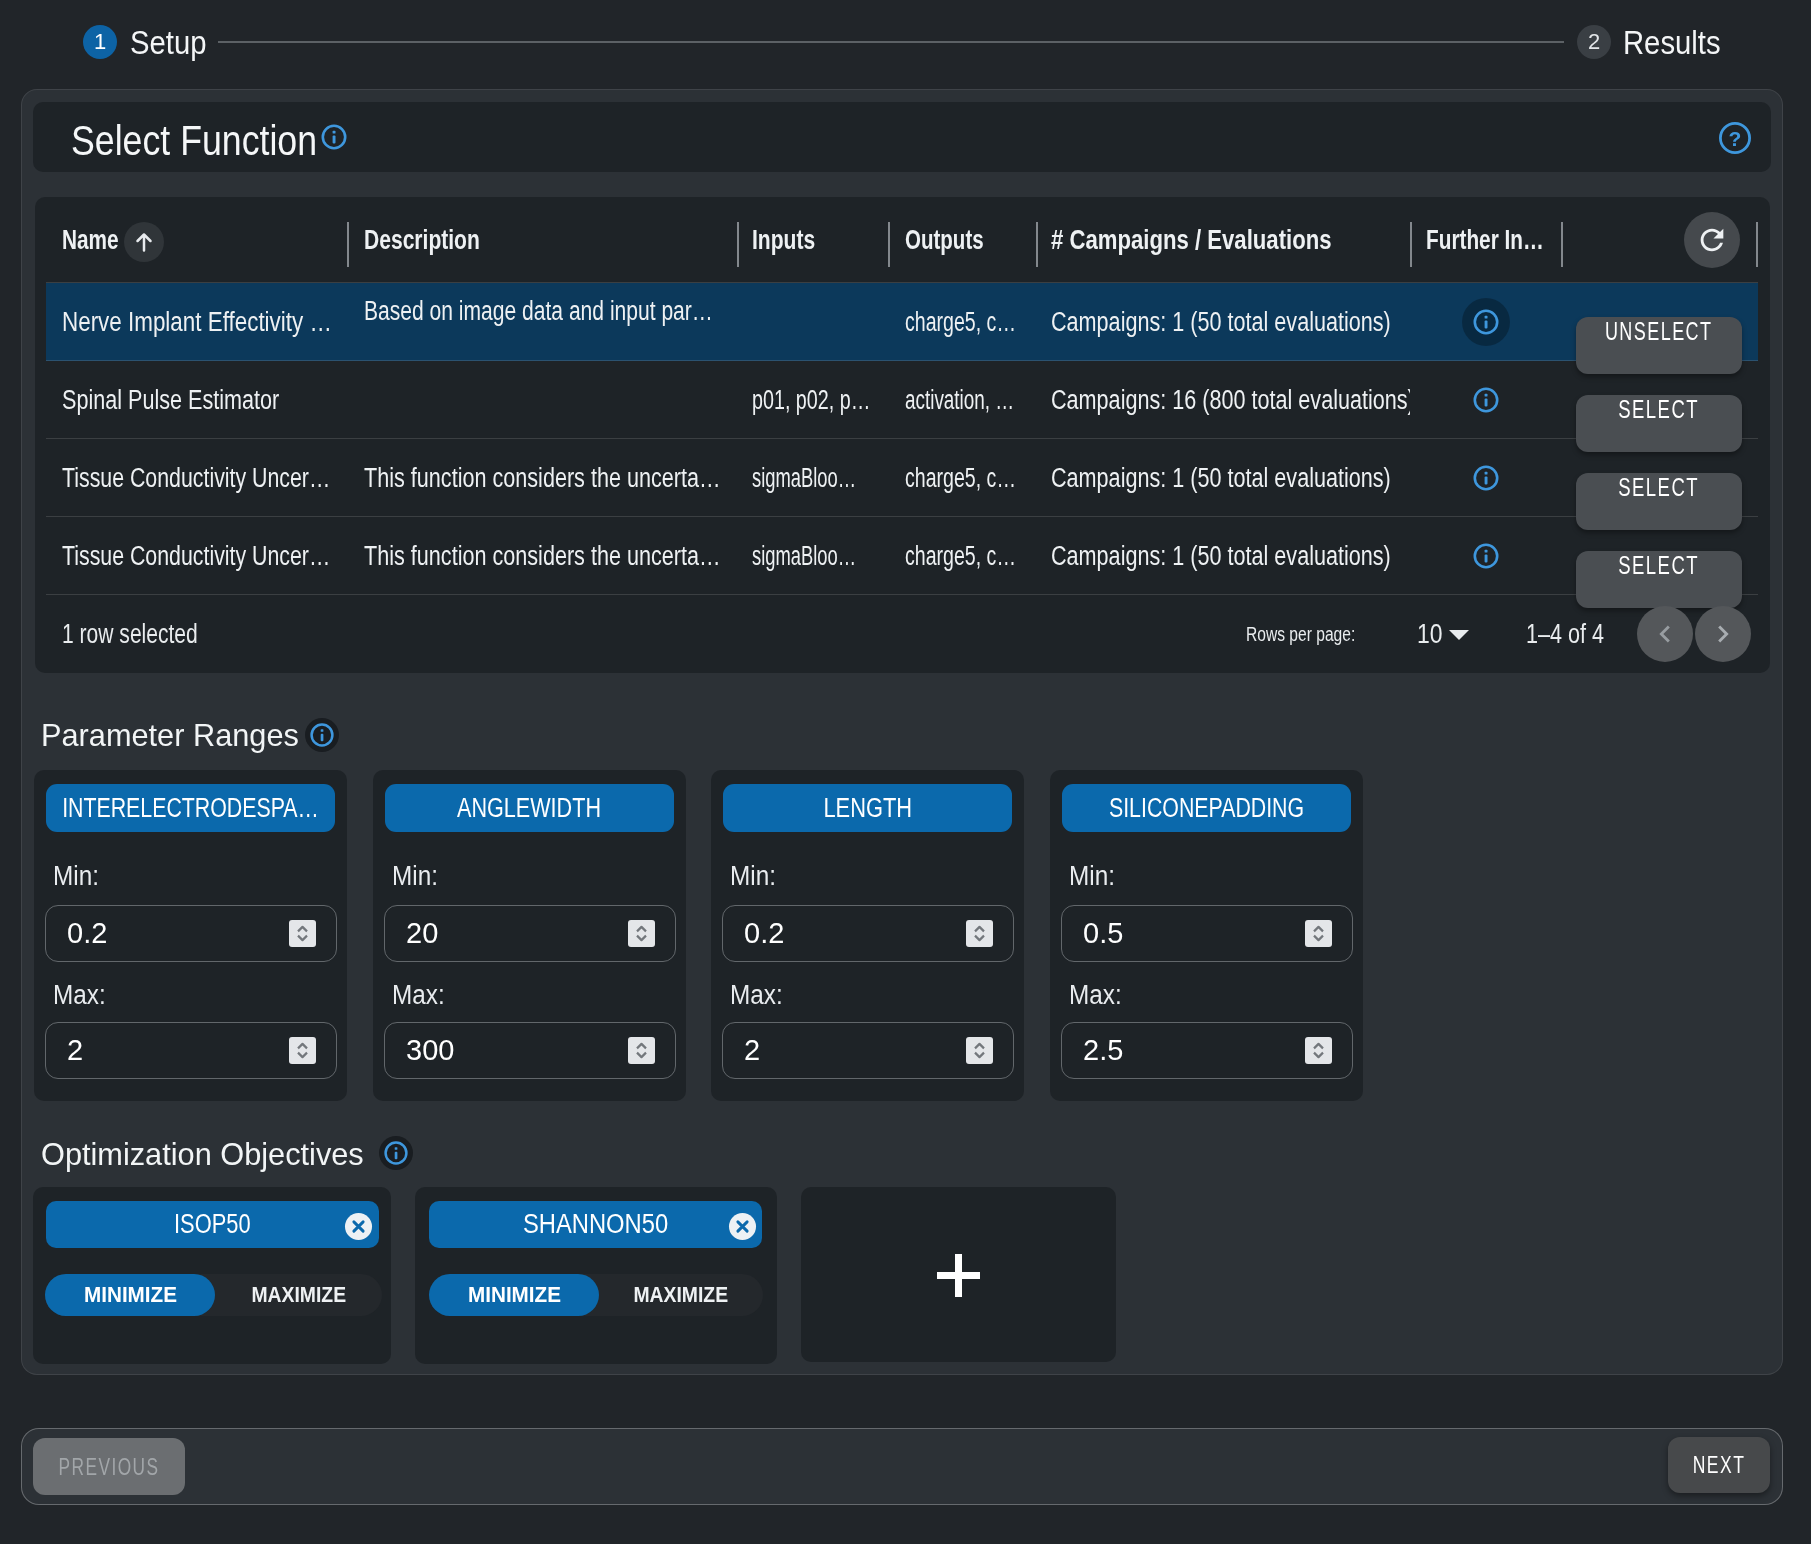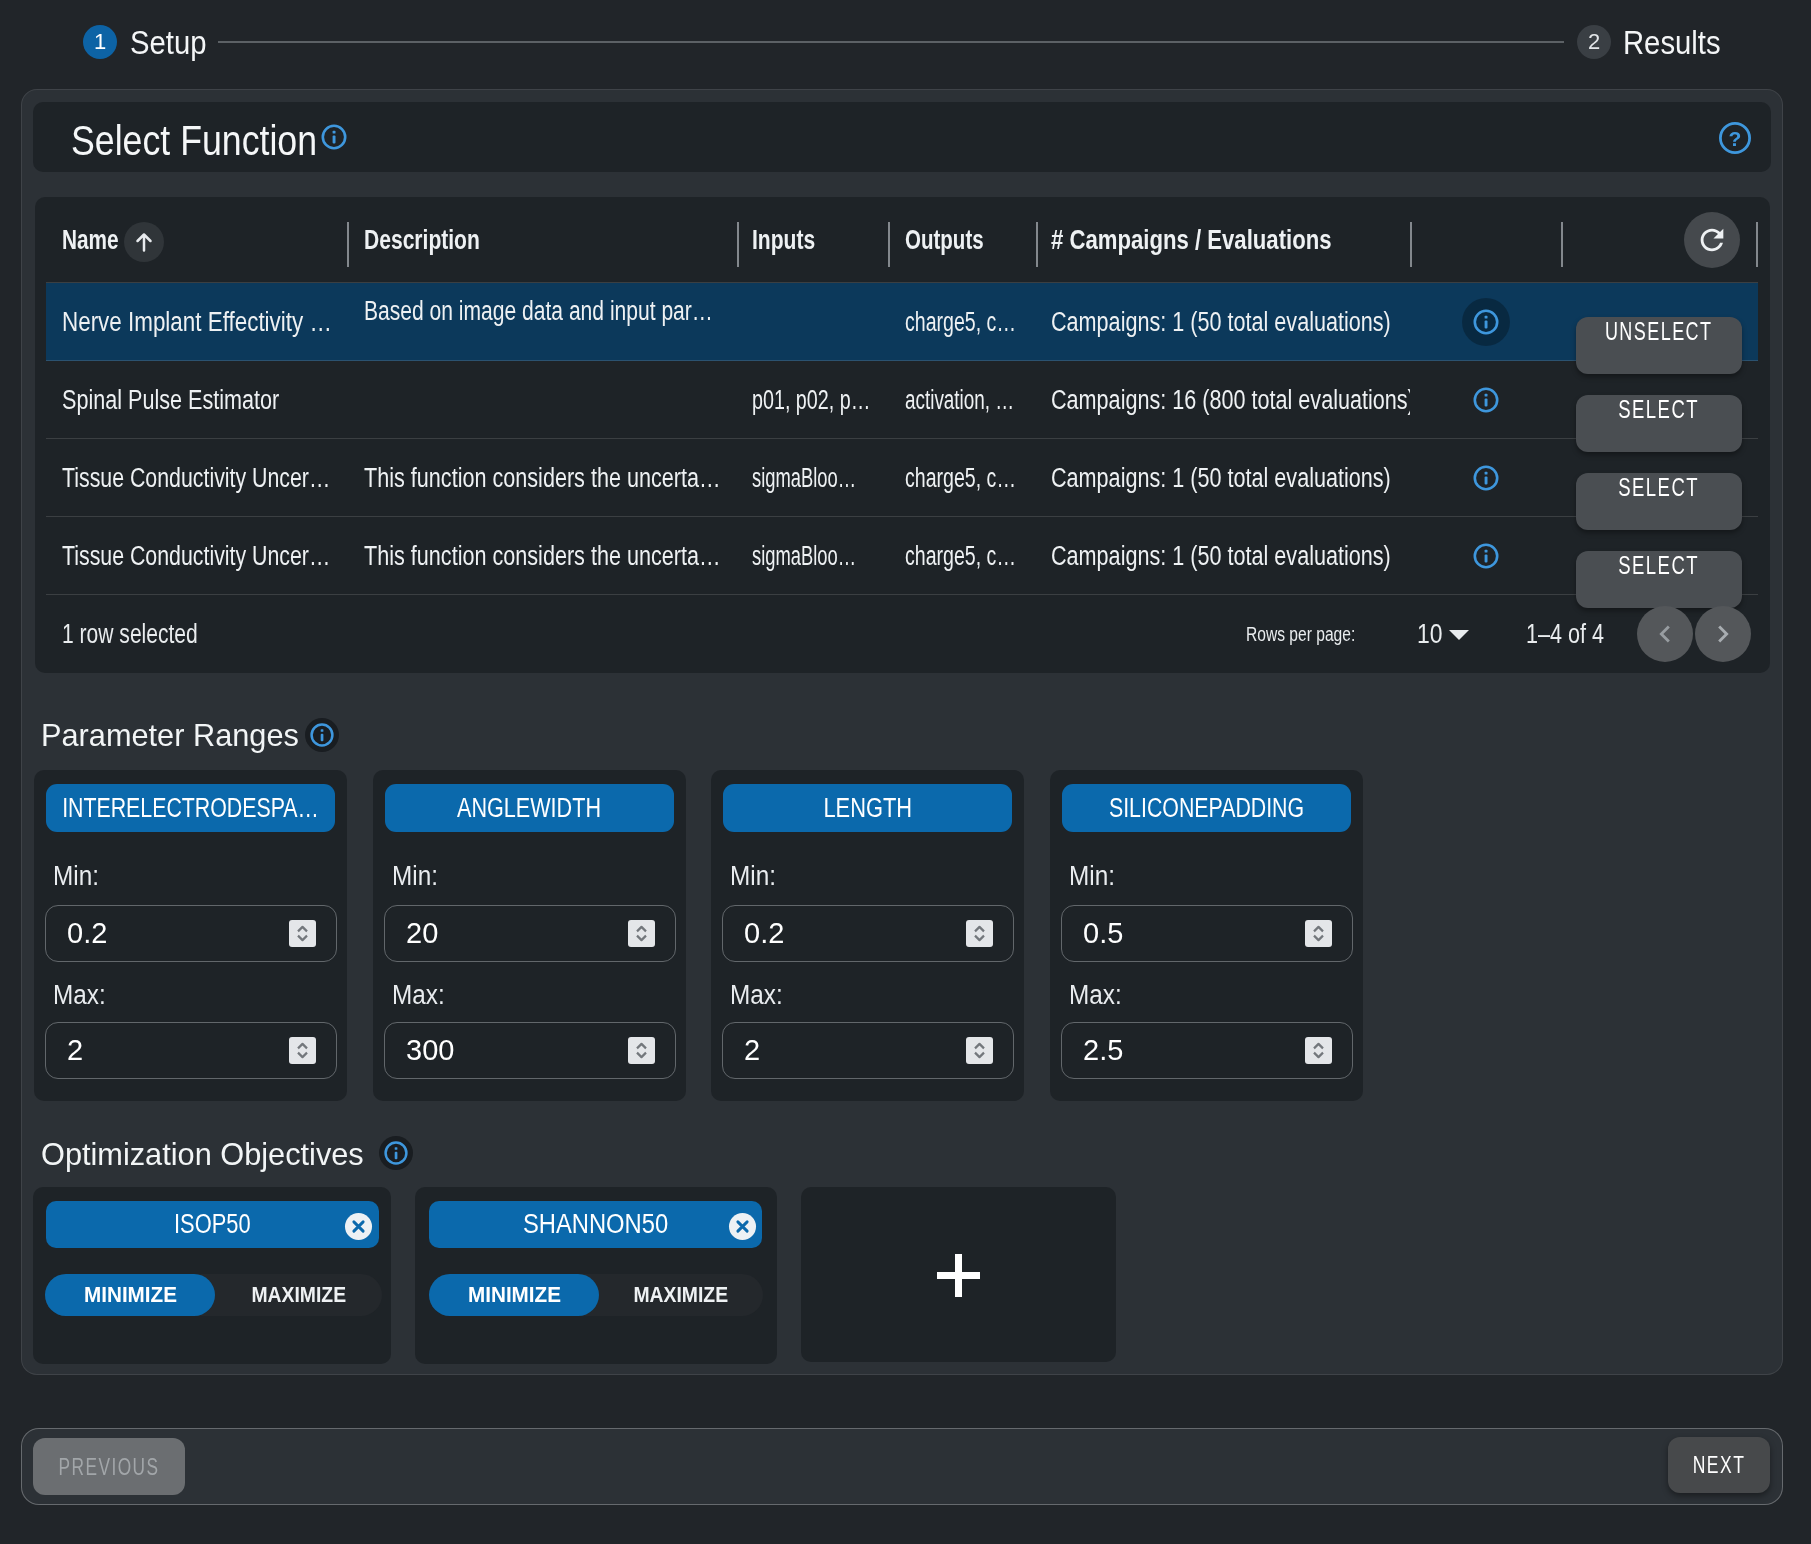--- a/index.html
+++ b/index.html
@@ -73,20 +73,23 @@
     </div>
   <div class="t" style="left:717px;top:0;height:86px;display:flex;align-items:center;font-size:27px;font-weight:700;">
       <span class="tx" style="transform:scaleX(0.78)">Inputs</span>
     </div>
   <div class="t" style="left:870px;top:0;height:86px;display:flex;align-items:center;font-size:27px;font-weight:700;">
       <span class="tx" style="transform:scaleX(0.76)">Outputs</span>
     </div>
   <div class="t" style="left:1016px;top:0;height:86px;display:flex;align-items:center;font-size:27px;font-weight:700;">
       <span class="tx" style="transform:scaleX(0.82)"># Campaigns / Evaluations</span>
     </div>
+  <div class="t" style="left:1391px;top:0;height:86px;display:flex;align-items:center;font-size:27px;font-weight:700;">
+      <span class="tx" style="transform:scaleX(0.77)">Further In…</span>
+    </div>
   <div class="abs" style="left:1649px;top:15px;width:56px;height:56px;border-radius:50%;background:#45494d;"></div>
   <svg class="abs" style="left:1660px;top:26px;" width="34" height="34" viewBox="0 0 24 24">
       <path fill="#eef1f3" d="M17.65 6.35C16.2 4.9 14.21 4 12 4c-4.42 0-7.99 3.58-8 8s3.57 8 8 8c3.73 0 6.84-2.55 7.73-6h-2.08c-.82 2.33-3.04 4-5.65 4-3.31 0-6-2.69-6-6s2.69-6 6-6c1.66 0 3.14.69 4.22 1.78L13 11h7V4l-2.35 2.35z"></path>
     </svg>
   <div class="vsep" style="left:312px;"></div>
   <div class="vsep" style="left:702px;"></div>
   <div class="vsep" style="left:853px;"></div>
   <div class="vsep" style="left:1001px;"></div>
   <div class="vsep" style="left:1375px;"></div>
   <div class="vsep" style="left:1526px;"></div>

